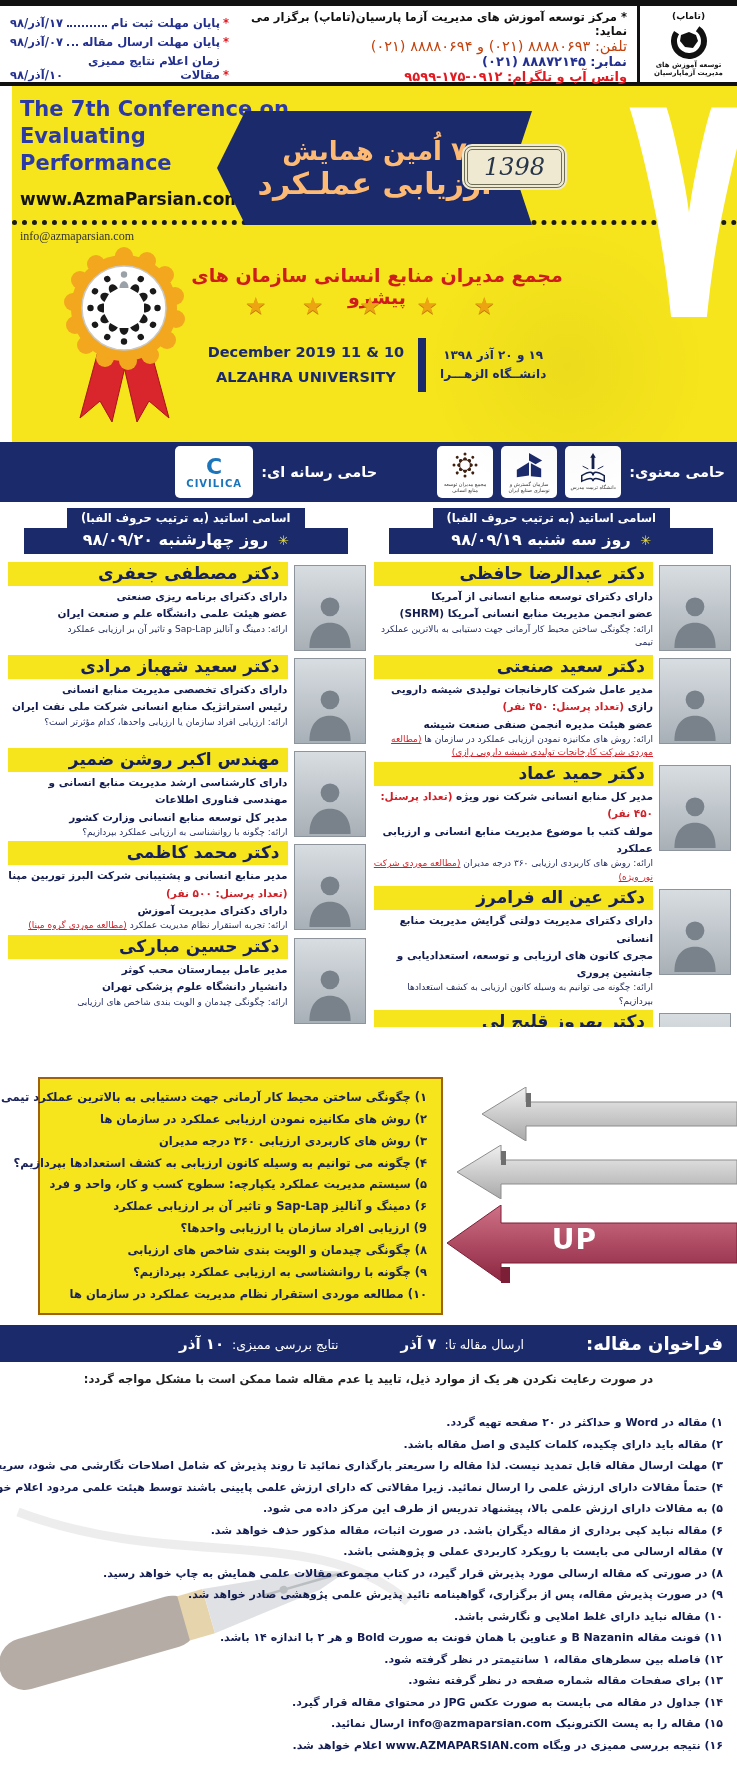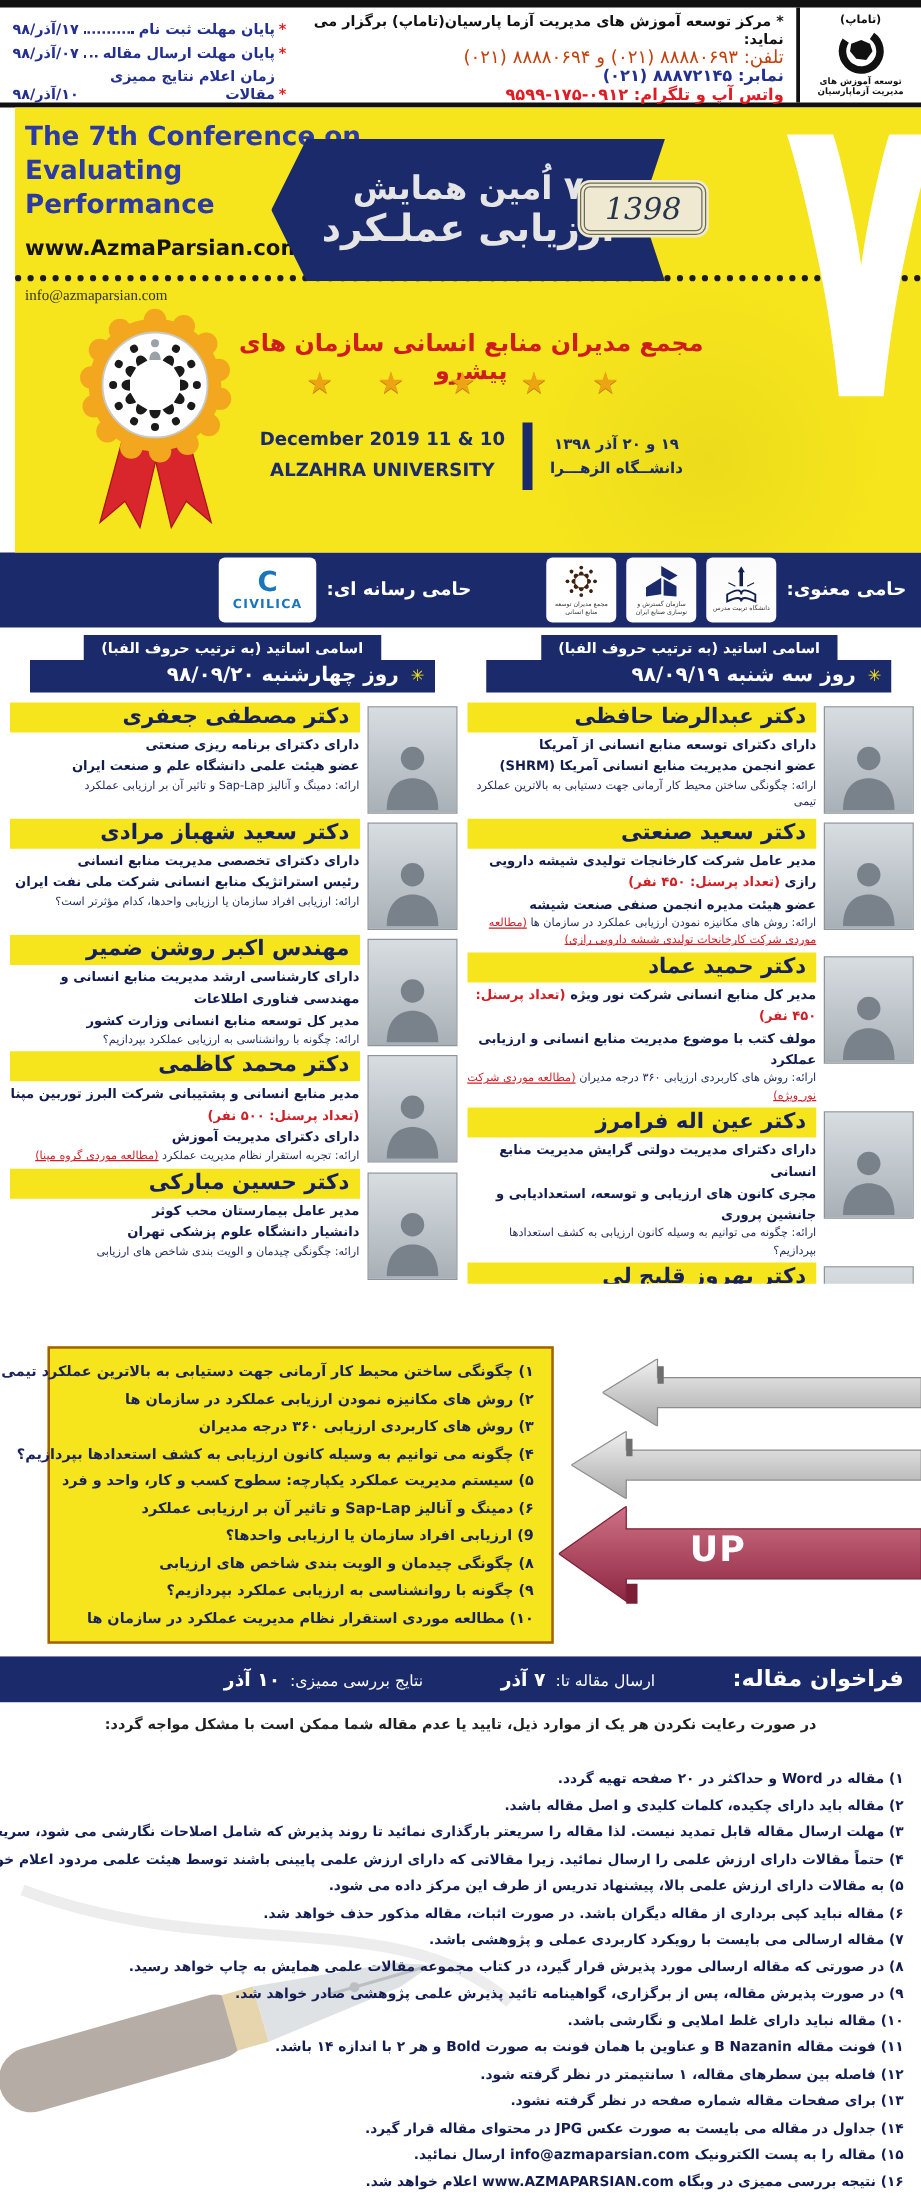--- a/index.html
+++ b/index.html
@@ -30,21 +30,21 @@
   .wm { position:absolute; right:10px; top:120px; width:320px; height:320px; border-radius:50%;
         background:radial-gradient(circle, rgba(0,0,0,.045), transparent 62%); }
   .en-title { position:absolute; top:10px; left:8px; color:#2b3aa5; font-weight:bold;
               font-size:21px; line-height:1.28; }
   .site  { position:absolute; top:103px; left:8px; font-size:17px; font-weight:bold; color:#131313; }
   .dotline { position:absolute; top:134px; left:0; width:100%; border-top:5px dotted #1c1c1c; }
   .email { position:absolute; top:143px; left:8px; font-size:12px; color:#333;font-family:Liberation Serif, serif; }
   .fa-banner { position:absolute; left:205px; top:25px; width:315px; height:114px; background:#1b2a6b;
                clip-path:polygon(0 50%, 9% 0, 100% 0, 94% 50%, 100% 100%, 9% 100%);
                display:flex; flex-direction:column; align-items:center; justify-content:center;
-               color:#e5e5e5; direction:rtl; }
+               color:#fdba74; direction:rtl; }
   .fa-banner .b1 { font-size:26px; font-weight:bold; }
   .fa-banner .b2 { font-size:30px; font-weight:bold; }
   .badge { position:absolute; left:452px; top:60px; background:#efe9d2; border:4px double #6d6d55;
            border-radius:8px; padding:3px 16px; font-family:"DejaVu Serif", serif; font-style:italic;
            font-size:24px; color:#28364a; box-shadow:0 0 0 2px #efe9d2; }
   .big7 { position:absolute; right:-14px; top:-48px; color:#fff; font-size:330px; font-weight:bold;
           line-height:1; transform:scaleX(.62); transform-origin:right top; }
   .community { position:absolute; top:178px; left:150px; width:430px; text-align:center;
                color:#cf1c1c; font-size:19px; font-weight:bold; direction:rtl; }
   .stars { position:absolute; top:206px; left:150px; width:430px; text-align:center;
@@ -68,21 +68,21 @@
   .civ-c { color:#1b75bb; font-weight:bold; font-size:22px; line-height:1; }
   .civ-t { color:#1b75bb; font-weight:bold; font-size:10px; letter-spacing:1px; }
 
   
   .speakers { height:525px; display:grid; grid-template-columns:1fr 1fr; direction:rtl;
               gap:0 6px; padding:6px 6px 0; }
   .col-header { margin:0 auto 8px; width:90%; }
   .ch1 { background:#1b2a6b; color:#fff; font-size:11.5px; font-weight:bold; padding:3px 14px;
          width:fit-content; margin:0 auto; direction:rtl; }
   .ch2 { background:#1b2a6b; color:#fff; font-size:16px; font-weight:bold; padding:2px 8px 5px;
-         direction:rtl; }
+         text-align:center; direction:rtl; }
   .ch2 .ast { color:#f6e51c; margin-left:4px; font-size:13px; }
   .speaker { display:flex; min-height:91px; margin-bottom:2px; }
   .photo { width:72px; height:86px; margin-top:3px; background:linear-gradient(#d8dde1,#a8b0b7);
            border:1px solid #8d949b; display:flex; align-items:flex-end; justify-content:center;
            overflow:hidden; flex:none; }
   .photo svg { width:60px; height:64px; }
   .info { flex:1; direction:rtl; text-align:right; padding:0 6px 0 2px; }
   .name { background:#f6e51c; color:#15205d; font-weight:bold; font-size:17px;
           padding:1px 8px 3px; margin-bottom:2px; }
   .bio  { font-size:10.5px; font-weight:bold; color:#131c4e; line-height:1.65; }

